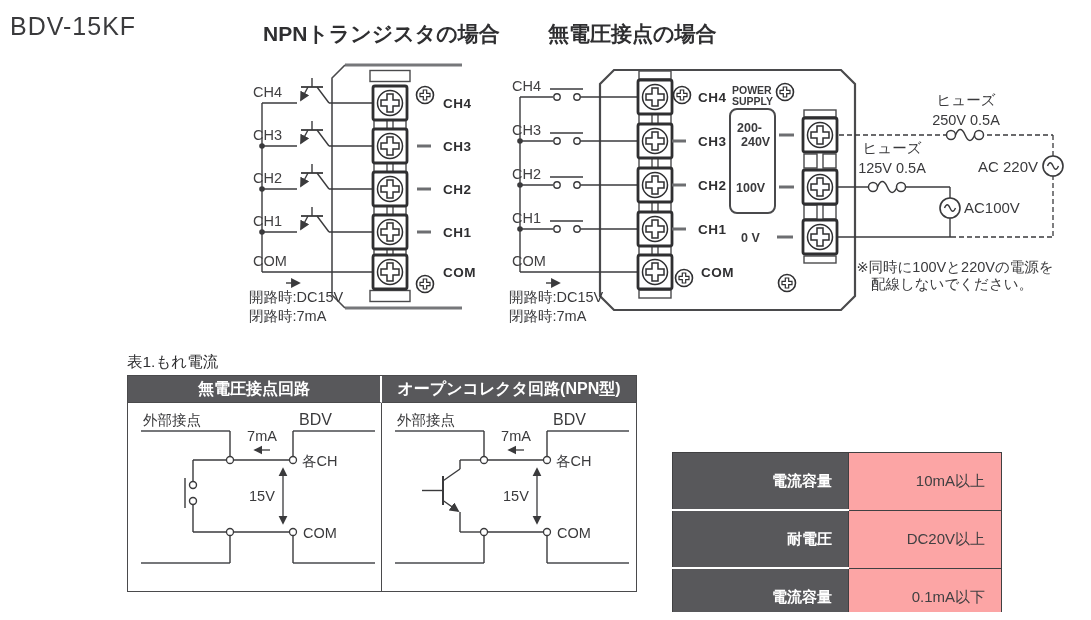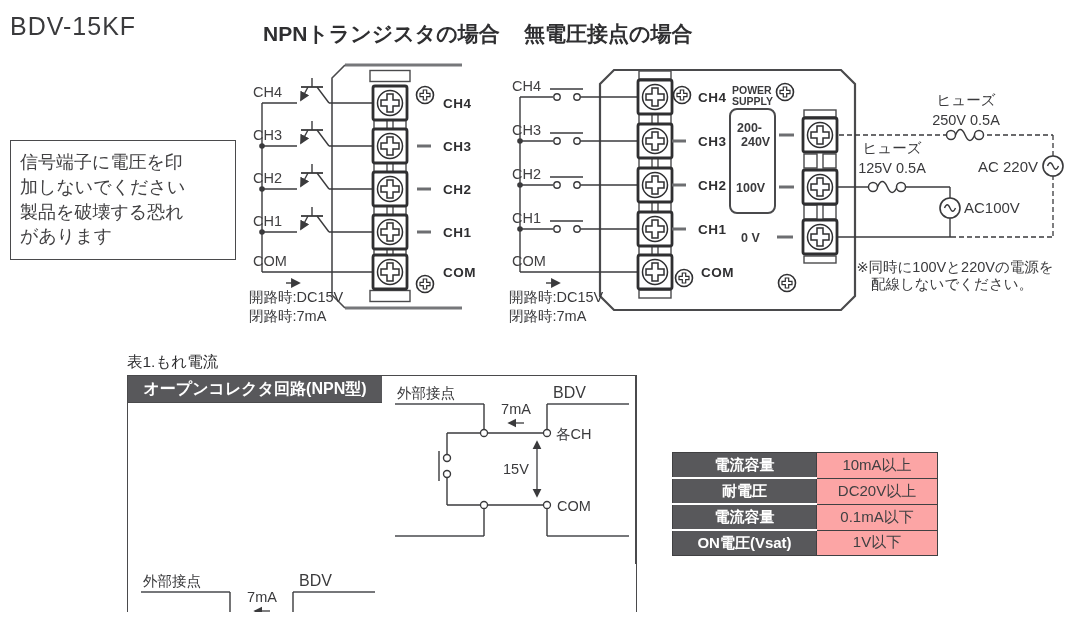--- a/index.html
+++ b/index.html
@@ -22,40 +22,34 @@
   #table1{width:508px;border:1.6px solid #4a4a4c;display:grid;grid-template-columns:1fr 1fr;}
   .t1h{background:#58585b;color:#fff;font-weight:bold;font-size:16px;text-align:center;
        line-height:26px;height:26px;border-bottom:1.6px solid #4a4a4c;}
   .t1h.first{border-right:2px solid #fff;}
   .t1b{height:188px;background:#fff;position:relative;}
   .t1b.first{border-right:1.5px solid #4a4a4c;}
   
   #table2-wrap{left:672px;top:452px;}
   #table2-title{font-size:15.5px;color:#2f2f31;margin-bottom:3px;}
   #table2{border-collapse:collapse;}
-  #table2 td{height:24px;font-size:15px;text-align:center;vertical-align:middle;padding:0;}
+  #table2 td{height:24px;font-size:15px;text-align:right;vertical-align:middle;padding:16px;}
   #table2 td.k{width:143px;background:#58585b;color:#fff;font-weight:bold;border:1.5px solid #404042;border-bottom:2px solid #fff;}
   #table2 tr:last-child td.k{border-bottom:1.5px solid #404042;}
   #table2 td.v{width:120px;color:#414042;border:1.5px solid #404042;background:#fca5a5;}
 </style>
 </head>
 <body>
 
 <div id="stage">
 
   <div class="abs" id="model-title">BDV-15KF</div>
   <div class="abs sec-title" style="left:263px;">NPNトランジスタの場合</div>
-  <div class="abs sec-title" style="left:524px;">無電圧接点の場合</div>
-
-  <div class="abs" id="warning-box">
-    <span>信号端子に電圧を印</span><br>
-    <span>加しないでください</span><br>
-    <span>製品を破壊する恐れ</span><br>
-    <span>があります</span>
-  </div>
+  <div class="abs sec-title" style="left:548px;">無電圧接点の場合</div>
+
 
   <svg class="abs" style="left:240px;top:55px" width="851" height="275" viewBox="240 55 851 275">
     <defs>
       <marker id="arr" viewBox="0 0 8 8" refX="6.5" refY="4" markerWidth="7" markerHeight="7" orient="auto-start-reverse">
         <path d="M0 0 L8 4 L0 8 Z" fill="#3a3a3c"></path>
       </marker>
       <g id="term">
         <rect x="-17" y="-17" width="34" height="34" rx="2" fill="#fff" stroke="#2f2f31" stroke-width="2.8"></rect>
         <circle r="12.5" fill="#fff" stroke="#2f2f31" stroke-width="1.5"></circle>
         <path d="M-9 -3 H-3 V-9 H3 V-3 H9 V3 H3 V9 H-3 V3 H-9 Z" fill="#fff" stroke="#2f2f31" stroke-width="1.5"></path>
@@ -292,20 +286,21 @@
       <text class="small" x="509" y="302">開路時:DC15V</text>
       <text class="small" x="509" y="321">閉路時:7mA</text>
       <text class="small" x="955" y="272" text-anchor="middle">※同時に100Vと220Vの電源を</text>
       <text class="small" x="952" y="289" text-anchor="middle">配線しないでください。</text>
     </g>
   </svg>
 
   <div class="abs" id="table1-wrap">
     <div id="table1-title">表1.もれ電流</div>
     <div id="table1">
+      <div class="t1h first">無電圧接点回路</div>
       <div class="t1h">オープンコレクタ回路(NPN型)</div>
 
       <div class="t1b first">
         <svg class="abs" style="left:3px;top:2px" width="248" height="186" viewBox="0 0 248 186">
           <g stroke="#76777a" stroke-width="2.2">
             <line x1="10" y1="26" x2="99" y2="26"></line>
               <line x1="162" y1="26" x2="244" y2="26"></line>
             <line x1="10" y1="158" x2="99" y2="158"></line>
               <line x1="162" y1="158" x2="244" y2="158"></line>
           </g>

